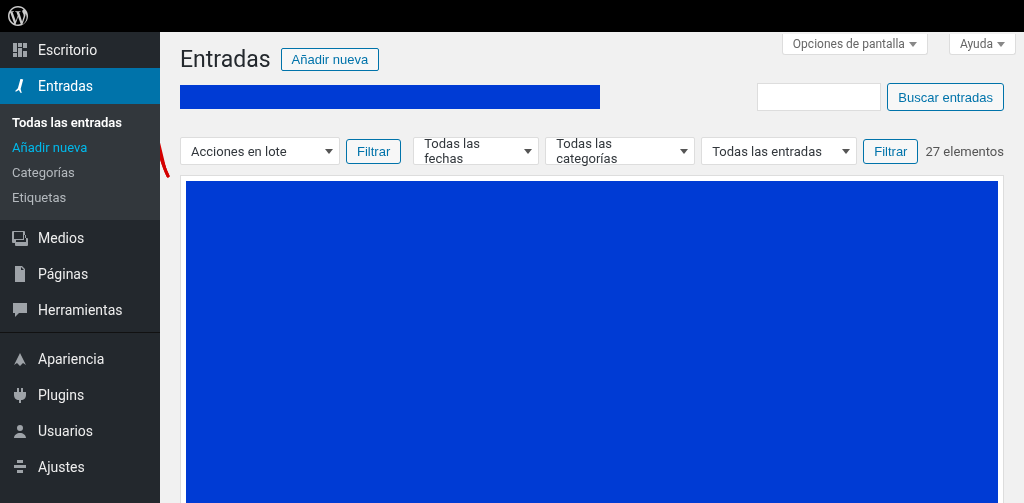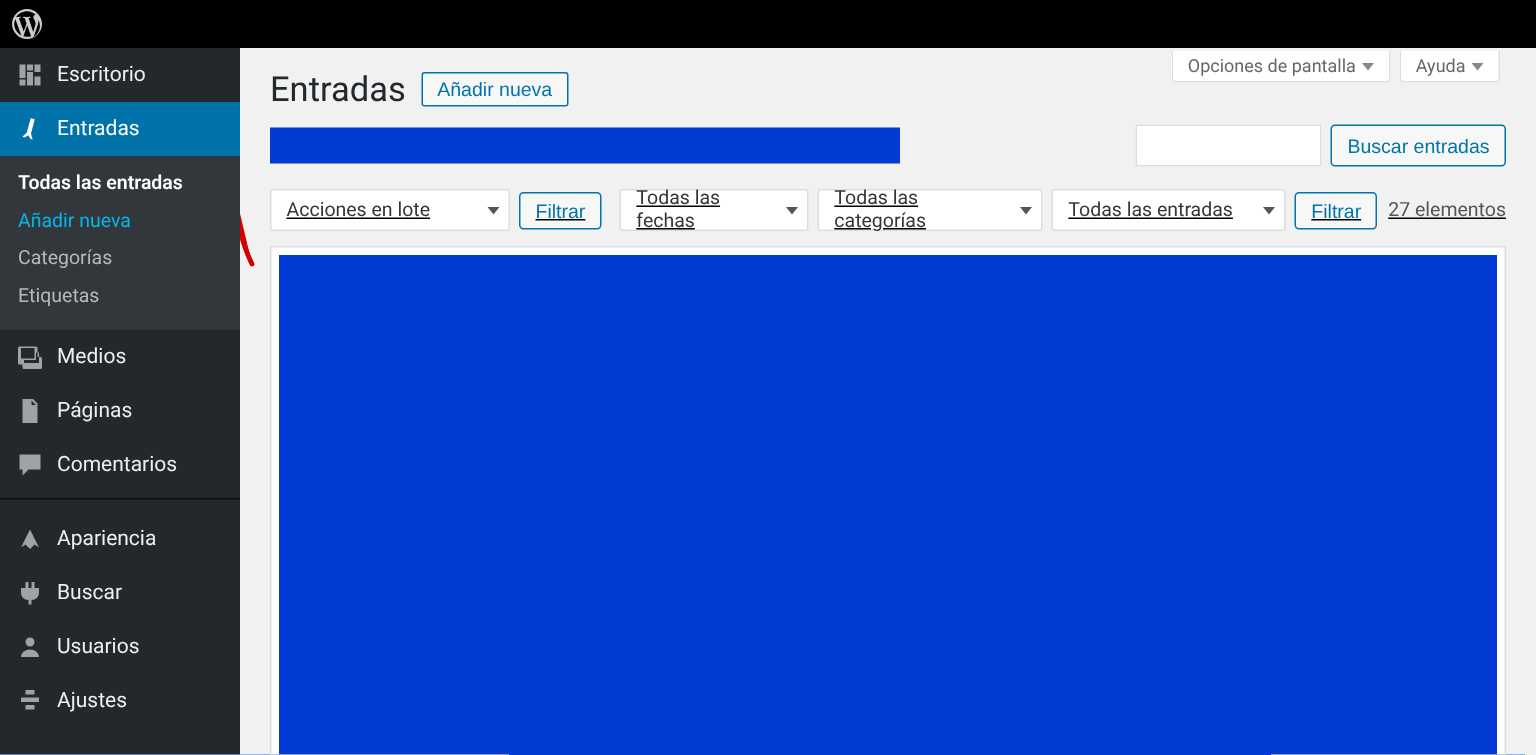--- a/index.html
+++ b/index.html
@@ -14,32 +14,32 @@
     .side-icon { width:20px; height:20px; display:inline-flex; align-items:center; justify-content:center; fill:currentColor; color:rgba(240,245,250,.6); }
     .side-item.current .side-icon { color:#fff; }
     .side-label { color:inherit; }
     .submenu { background:#32373c; padding:6px 0 10px; }
     .sub-item { padding:5px 12px; font-size:13px; color:#b4b9be; cursor:pointer; }
     .sub-item.current { font-weight:600; color:#fff; }
     .sub-item.highlight { color:#00b9eb; }
     .side-arrow { position:absolute; left:160px; top:53px; width:0; height:0; border-top:8px solid transparent; border-bottom:8px solid transparent; border-left:8px solid #0073aa; }
     .sep { height:5px; background:#23282d; border-top:1px solid #111; margin:4px 0; }
     .content { flex:1; padding:8px 20px 0 20px; position:relative; background:#f1f1f1; overflow:hidden; }
-    .screen-meta { position:absolute; right:24px; top:2px; display:flex; gap:6px; }
+    .screen-meta { position:absolute; right:8px; top:2px; display:flex; gap:21px; }
     .meta-btn { background:#fff; border:1px solid #ddd; border-top:none; color:#666; font-size:12px; padding:3px 10px; border-radius:0 0 3px 3px; cursor:pointer; display:flex; align-items:center; gap:4px; }
     .tri-down { width:0; height:0; border-left:4px solid transparent; border-right:4px solid transparent; border-top:5px solid #888; display:inline-block; }
     .heading { display:flex; align-items:center; gap:10px; margin-top:6px; }
     .heading h1 { font-size:23px; font-weight:400; color:#23282d; }
     .add-new { border:1px solid #0073aa; color:#0073aa; background:#f7f7f7; padding:3px 10px; font-size:13px; border-radius:2px; cursor:pointer; }
     .row { display:flex; align-items:center; gap:6px; margin-top:10px;justify-content:center; }
     .blue-bar { width:420px; height:24px; background:#003bd4; }
     .search-wrap { margin-left:auto; display:flex; gap:6px; }
     .search-input { width:124px; height:28px; border:1px solid #ddd; background:#fff; padding:0 6px; font-size:13px; }
     .btn { border:1px solid #0073aa; color:#0073aa; background:#f7f7f7; padding:4px 10px; font-size:13px; border-radius:3px; cursor:pointer; }
-    .filters { display:flex; align-items:center; gap:6px; margin-top:15px;text-decoration:underline; }
+    .filters { display:flex; align-items:center; gap:6px; margin-top:26px; }
     .sel { position:relative; background:#fff; border:1px solid #ddd; height:28px; display:flex; align-items:center; padding:0 24px 0 10px; font-size:13px; color:#32373c; cursor:pointer; border-radius:2px; }
     .sel .chev { position:absolute; right:6px; width:0; height:0; border-left:4px solid transparent; border-right:4px solid transparent; border-top:5px solid #555; }
     .count { margin-left:auto; color:#555; font-size:13px; }
     .table-area { margin-top:10px; border:1px solid #ddd; background:#fff; padding:5px 5px 0 5px; height:360px; }
     .blue-block { width:100%; height:100%; background:#003bd4; }
     .red-arrow { position:absolute; left:-20px; top:38px; pointer-events:none; }
     .red-arrow svg { width:36px; height:110px; }
   </style>
 </head>
 <body>
@@ -95,40 +95,40 @@
           </svg>
         </span>
       <span class="side-label">Páginas</span>
     </div>
     <div class="side-item">
       <span class="side-icon">
           <svg viewBox="0 0 20 20">
             <path d="M3 3h14v10H9l-4 4v-4H3V3z"></path>
           </svg>
         </span>
-      <span class="side-label">Comentarios</span>
+      <span class="side-label">Herramientas</span>
     </div>
 
     <div class="sep"></div>
 
     <div class="side-item">
       <span class="side-icon">
           <svg viewBox="0 0 20 20">
             <path d="M4 16l6-12 6 12-3-2-3 3-3-3-3 2z"></path>
           </svg>
         </span>
       <span class="side-label">Apariencia</span>
     </div>
     <div class="side-item">
       <span class="side-icon">
           <svg viewBox="0 0 20 20">
             <path d="M7 3v4H4v3c0 3 2 5 5 5v3h2v-3c3 0 5-2 5-5V7h-3V3h-2v4H9V3H7z"></path>
           </svg>
         </span>
-      <span class="side-label">Buscar</span>
+      <span class="side-label">Plugins</span>
     </div>
     <div class="side-item">
       <span class="side-icon">
           <svg viewBox="0 0 20 20">
             <path d="M10 10a3 3 0 100-6 3 3 0 000 6zm-6 7c0-3 3-5 6-5s6 2 6 5H4z"></path>
           </svg>
         </span>
       <span class="side-label">Usuarios</span>
     </div>
     <div class="side-item">

